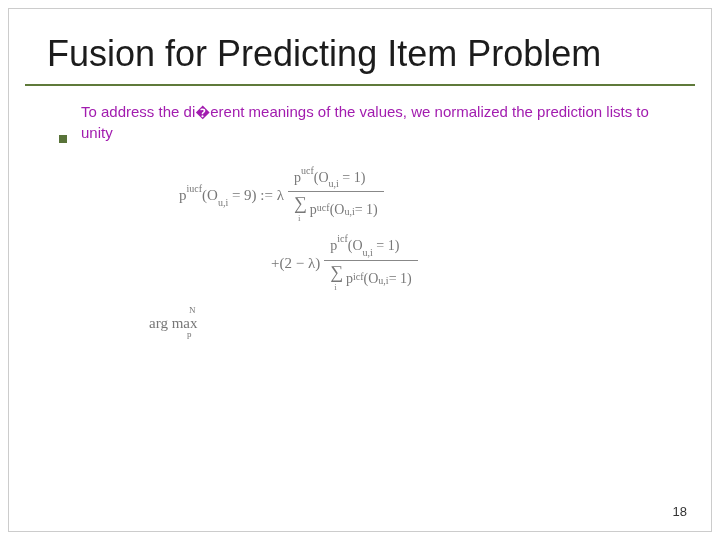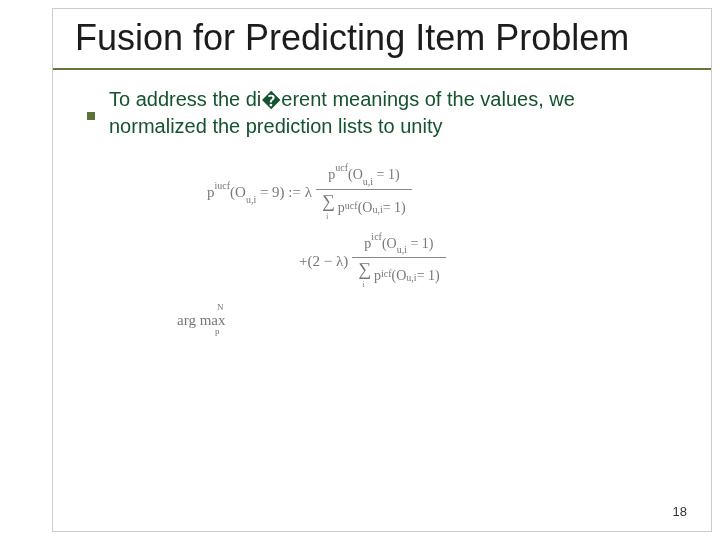--- a/index.html
+++ b/index.html
@@ -6,42 +6,41 @@
   html, body { width: 720px; height: 540px; }
   body {
     background: #ffffff;
     font-family: Arial, Helvetica, sans-serif;
     position: relative;
   }
   .slide {
     position: absolute;
     top: 8px; left: 8px; right: 8px; bottom: 8px;
     border: 1px solid #ccc;
-    padding: 0;
-    margin-left: 44px;
+    padding: 16px;
   }
   .title-wrap {
     padding: 8px 22px 10px 22px;
     border-bottom: 2px solid #5f7a3a;
   }
   .title {
     font-size: 36px;
     font-weight: 400;
     color: #1c1c1c;
     line-height: 1.15;
   }
   .body {
     padding: 16px 34px 0 34px;
   }
   .bullet {
     display: flex;
-    align-items: center;
+    align-items: flex-end;
     margin-bottom: 22px;
-    font-size: 20px;
-    color: #14532d;
+    font-size: 15px;
+    color: #a21caf;
     line-height: 1.35;
   }
   .bullet-icon {
     width: 8px; height: 8px;
     background: #597339;
     margin-top: 6px;
     margin-right: 14px;
     flex: 0 0 auto;
   }
   .bullet-text { flex: 1 1 auto; }
@@ -49,21 +48,21 @@
     margin: 6px 0 0 120px;
     font-family: "Times New Roman", Times, serif;
     color: #777;
     font-size: 15px;
     line-height: 1.5;
   }
   .formula-row { display: flex; align-items: center; margin-bottom: 8px; }
   .frac {
     display: inline-flex;
     flex-direction: column;
-    align-items: center;
+    align-items: flex-start;
     vertical-align: middle;
     margin: 0 4px;
     font-size: 14px;
   }
   .frac .num { padding: 0 6px 2px 6px; }
   .frac .den { border-top: 1px solid #888; padding: 2px 6px 0 6px; }
   .sub { font-size: 10px; vertical-align: sub; position: relative; top: 2px; }
   .sup { font-size: 10px; vertical-align: super; position: relative; top: -2px; }
   .denline { display: flex; align-items: center; }
   .sigma {

